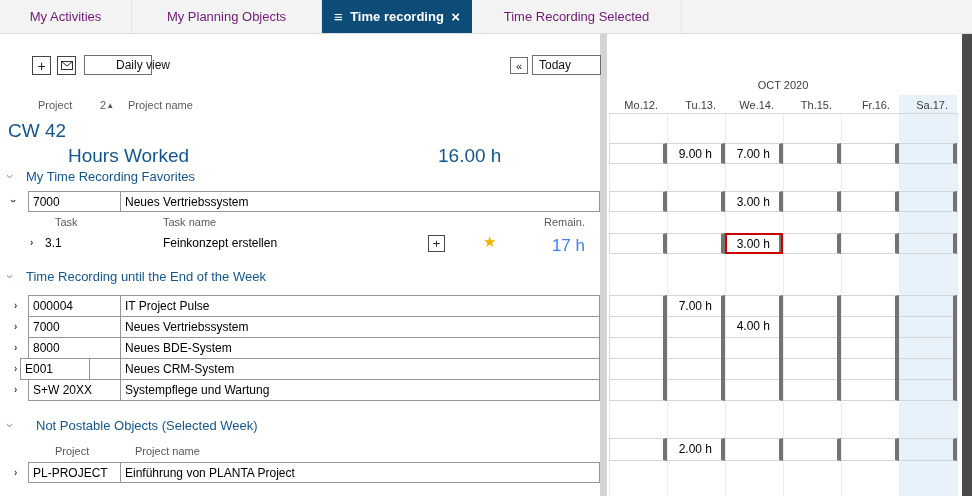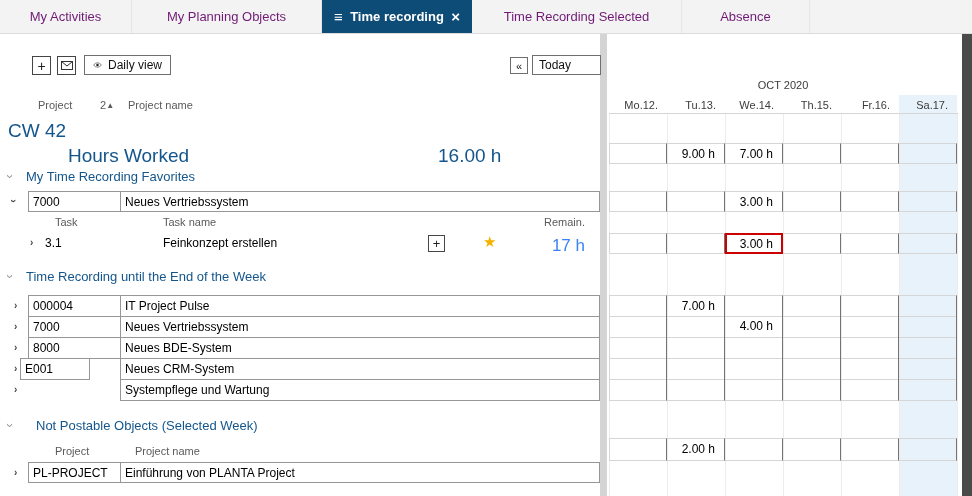--- a/index.html
+++ b/index.html
@@ -27,21 +27,21 @@
   .rblock{position:absolute;width:65px;text-align:right;white-space:nowrap;font-size:17px;color:#3b82f6}
   .rblock.hdr{font-size:11px;color:#5a5a5a}
   .plusbox{position:absolute;width:17px;height:17px;border:1px solid #474747;background:#fff;display:flex;align-items:center;justify-content:center;font-size:13px;color:#222;cursor:pointer}
   .star{position:absolute;font-size:15px;color:var(--star-gold);cursor:pointer;line-height:1}
   .cal-tint{position:absolute;background:var(--weekend-bg)}
   .vline{position:absolute;width:1px;background:#ececec}
   .hline{position:absolute;height:1px;background:#d6d6d6}
   .month{position:absolute;left:609px;top:79px;width:348px;text-align:center;font-size:11px;color:#3c3c3c}
   .day{position:absolute;top:99px;width:58px;text-align:right;padding-right:9px;font-size:11px;color:#3c3c3c}
   .cal-row{position:absolute;left:609px;width:348px;display:flex}
-  .cal-cell{width:58px;height:100%;border-right:1px solid #737373;border-bottom:1px solid #d6d6d6;text-align:right;padding:3px 9px 0 0;font-size:12px;color:#000;background:transparent;cursor:cell}
+  .cal-cell{width:58px;height:100%;border-right:4px solid #737373;border-bottom:1px solid #d6d6d6;text-align:right;padding:3px 9px 0 0;font-size:12px;color:#000;background:transparent;cursor:cell}
   .cal-row .cal-cell:first-child{border-left:1px solid #d6d6d6}
   .cal-row.topline .cal-cell{border-top:1px solid #d6d6d6}
   .cal-cell.highlight{outline:2px solid var(--highlight-red);outline-offset:-2px}
   .sortmark{font-size:8px;position:relative;top:-1px}
 </style>
 </head>
 <body>
 
 <div class="app">
 
@@ -53,37 +53,34 @@
       <span>My Planning Objects</span>
     </div>
     <div class="tab active" style="width:150px">
       <span class="ticon">≡</span>
       <span>Time recording</span>
       <span class="ticon">×</span>
     </div>
     <div class="tab" style="width:210px">
       <span>Time Recording Selected</span>
     </div>
-    <div class="tab" style="width:128px">
-      <span>Absence</span>
-    </div>
     <div style="flex:1"></div>
   </div>
 
   <div class="splitter"></div>
   <div class="vscroll"></div>
 
   <div class="toolbtn" style="left:32px;top:56px;width:19px;height:19px;font-size:14px">+</div>
   <div class="toolbtn" style="left:57px;top:56px;width:19px;height:19px">
     <svg width="12" height="9" viewBox="0 0 12 9">
         <rect x="0.5" y="0.5" width="11" height="8" fill="none" stroke="#333"></rect>
         <path d="M0.5 0.5 L6 5 L11.5 0.5" fill="none" stroke="#333"></path>
       </svg>
   </div>
-  <div class="field" style="left:84px;top:55px;width:87px;height:20px;gap:6px;padding:0 8px">
+  <div class="field" style="left:84px;top:55px;width:68px;height:20px;gap:23px;padding:0 8px">
     <svg width="16" height="10" viewBox="0 0 16 10">
         <path d="M1 5 Q8 -3 15 5 Q8 13 1 5 Z" fill="none" stroke="#222"></path>
         <circle cx="8" cy="5" r="2.2" fill="#222"></circle>
       </svg>
     <span>Daily view</span>
   </div>
   <div class="field" style="left:510px;top:57px;width:18px;height:17px;justify-content:center;font-size:11px">«</div>
   <div class="field" style="left:532px;top:55px;width:69px;height:20px;padding:0 6px">Today</div>
 
   <div class="cal-tint" style="left:899px;top:95px;width:58px;height:401px"></div>
@@ -198,20 +195,21 @@
   <div class="cal-row" style="top:358px;height:22px">
     <div class="cal-cell"></div>
     <div class="cal-cell"></div>
     <div class="cal-cell"></div>
     <div class="cal-cell"></div>
     <div class="cal-cell"></div>
     <div class="cal-cell"></div>
   </div>
 
   <span class="chev" style="left:14px;top:385px"><span class="r">›</span></span>
+  <div class="cellbox" style="left:28px;top:379px;width:93px;height:22px">S+W 20XX</div>
   <div class="cellbox" style="left:120px;top:379px;width:480px;height:22px">Systempflege und Wartung</div>
   <div class="cal-row" style="top:379px;height:22px">
     <div class="cal-cell"></div>
     <div class="cal-cell"></div>
     <div class="cal-cell"></div>
     <div class="cal-cell"></div>
     <div class="cal-cell"></div>
     <div class="cal-cell"></div>
   </div>
 

